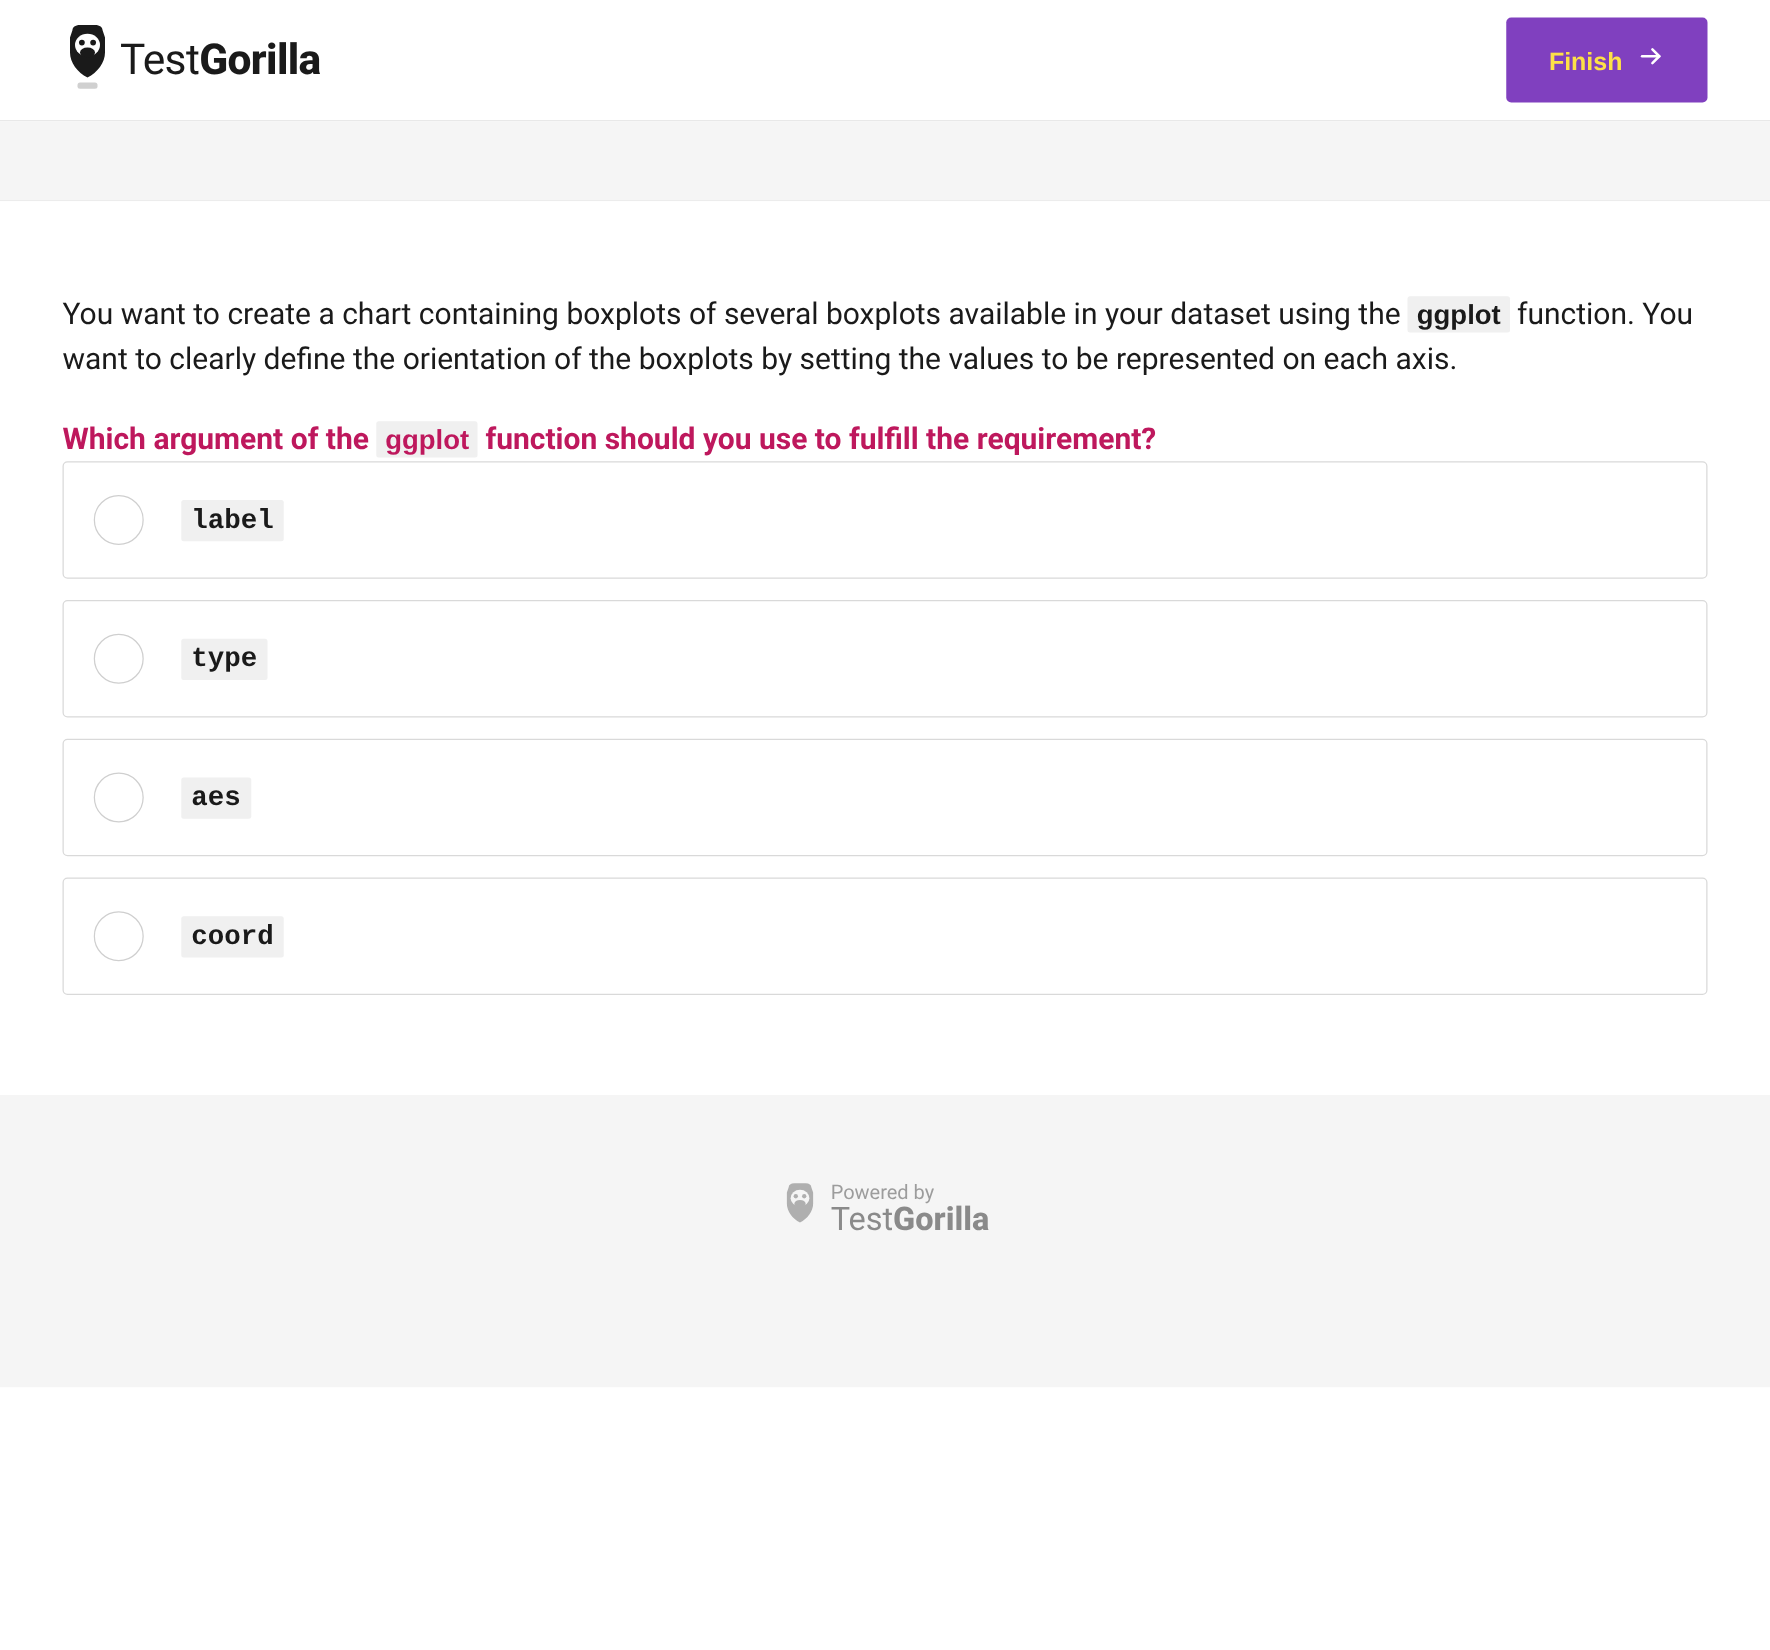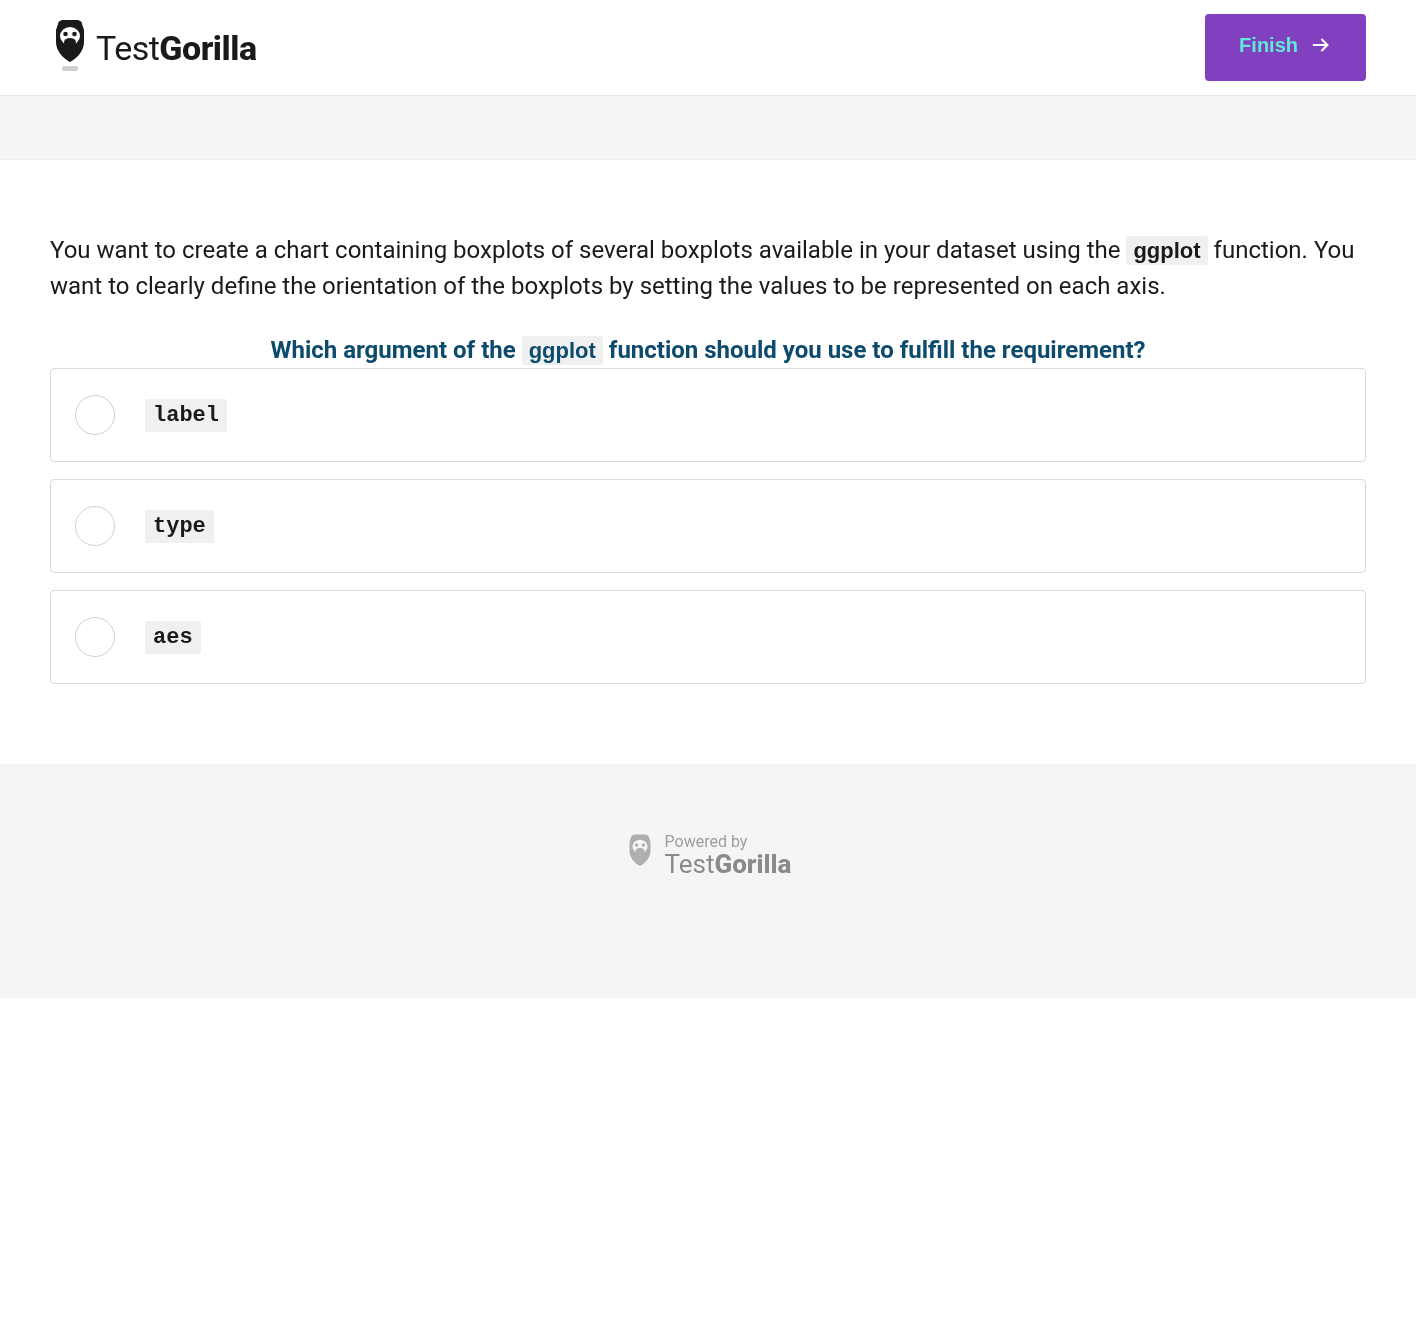--- a/index.html
+++ b/index.html
@@ -26,28 +26,28 @@
     font-size: 34px;
     font-weight: 400;
     color: #1a1a1a;
     letter-spacing: -0.5px;
   }
   .logo-text .bold {
     font-weight: 800;
   }
   .finish-btn {
     background: #8040bf;
-    color: #5eead4;
+    color: #fde047;
     border: none;
     padding: 20px 34px;
     font-size: 20px;
     font-weight: 600;
     border-radius: 4px;
     display: flex;
-    align-items: flex-start;
+    align-items: flex-end;
     gap: 12px;
     cursor: pointer;
   }
   .finish-btn svg { width: 22px; height: 22px; }
   .gray-band {
     background: #f5f5f5;
     height: 64px;
     border-bottom: 1px solid #ececec;
   }
   .main {
@@ -58,22 +58,21 @@
     font-size: 24px;
     line-height: 1.5;
     color: #1a1a1a;
     margin-bottom: 28px;
     font-weight: 400;
   }
   .question-bold {
     font-size: 24px;
     line-height: 1.5;
     font-weight: 700;
-    color: #0c4a6e;
-    text-align: center;
+    color: #be185d;
   }
   code.inline {
     font-family: Liberation Sans, sans-serif;
     background: #f0f0f0;
     padding: 2px 7px;
     font-size: 22px;
     border-radius: 2px;
     font-weight: 700;
   }
   .select-label {
@@ -182,20 +181,24 @@
       <span class="option-label"><code>label</code></span>
     </div>
     <div class="option">
       <span class="radio"></span>
       <span class="option-label"><code>type</code></span>
     </div>
     <div class="option">
       <span class="radio"></span>
       <span class="option-label"><code>aes</code></span>
     </div>
+    <div class="option">
+      <span class="radio"></span>
+      <span class="option-label"><code>coord</code></span>
+    </div>
   </div>
 </main>
 
 <footer class="footer">
   <div class="powered">
     <span>
       <svg width="30" height="40" viewBox="0 0 40 52">
         <path d="M8 4 C8 2 10 0 14 0 L26 0 C30 0 32 2 32 4 L34 10 L34 22 C34 30 28 38 20 42 C12 38 6 30 6 22 L6 10 Z" fill="#777"></path>
         <ellipse cx="20" cy="16" rx="10" ry="9" fill="#f5f5f5"></ellipse>
         <circle cx="15.5" cy="14" r="2.3" fill="#777"></circle>

